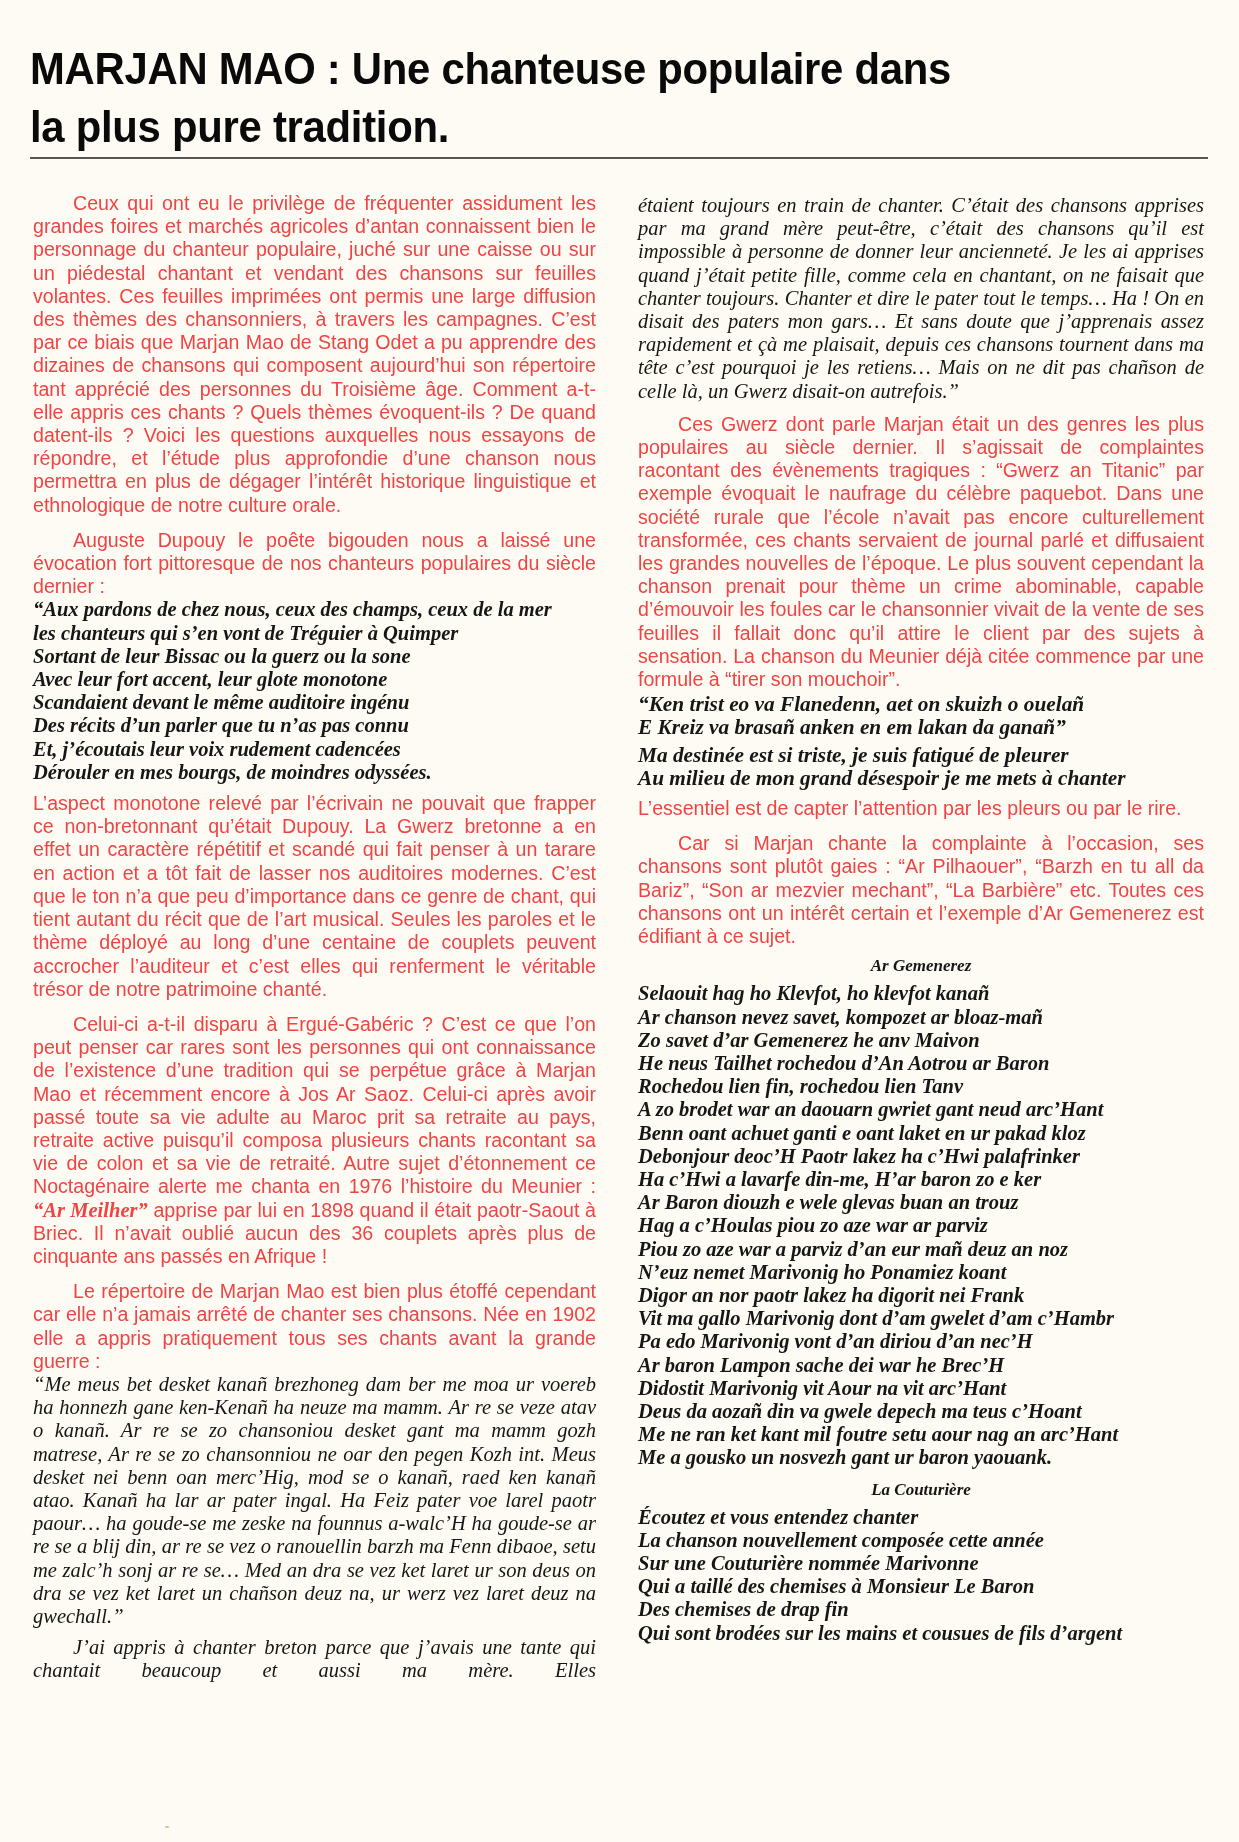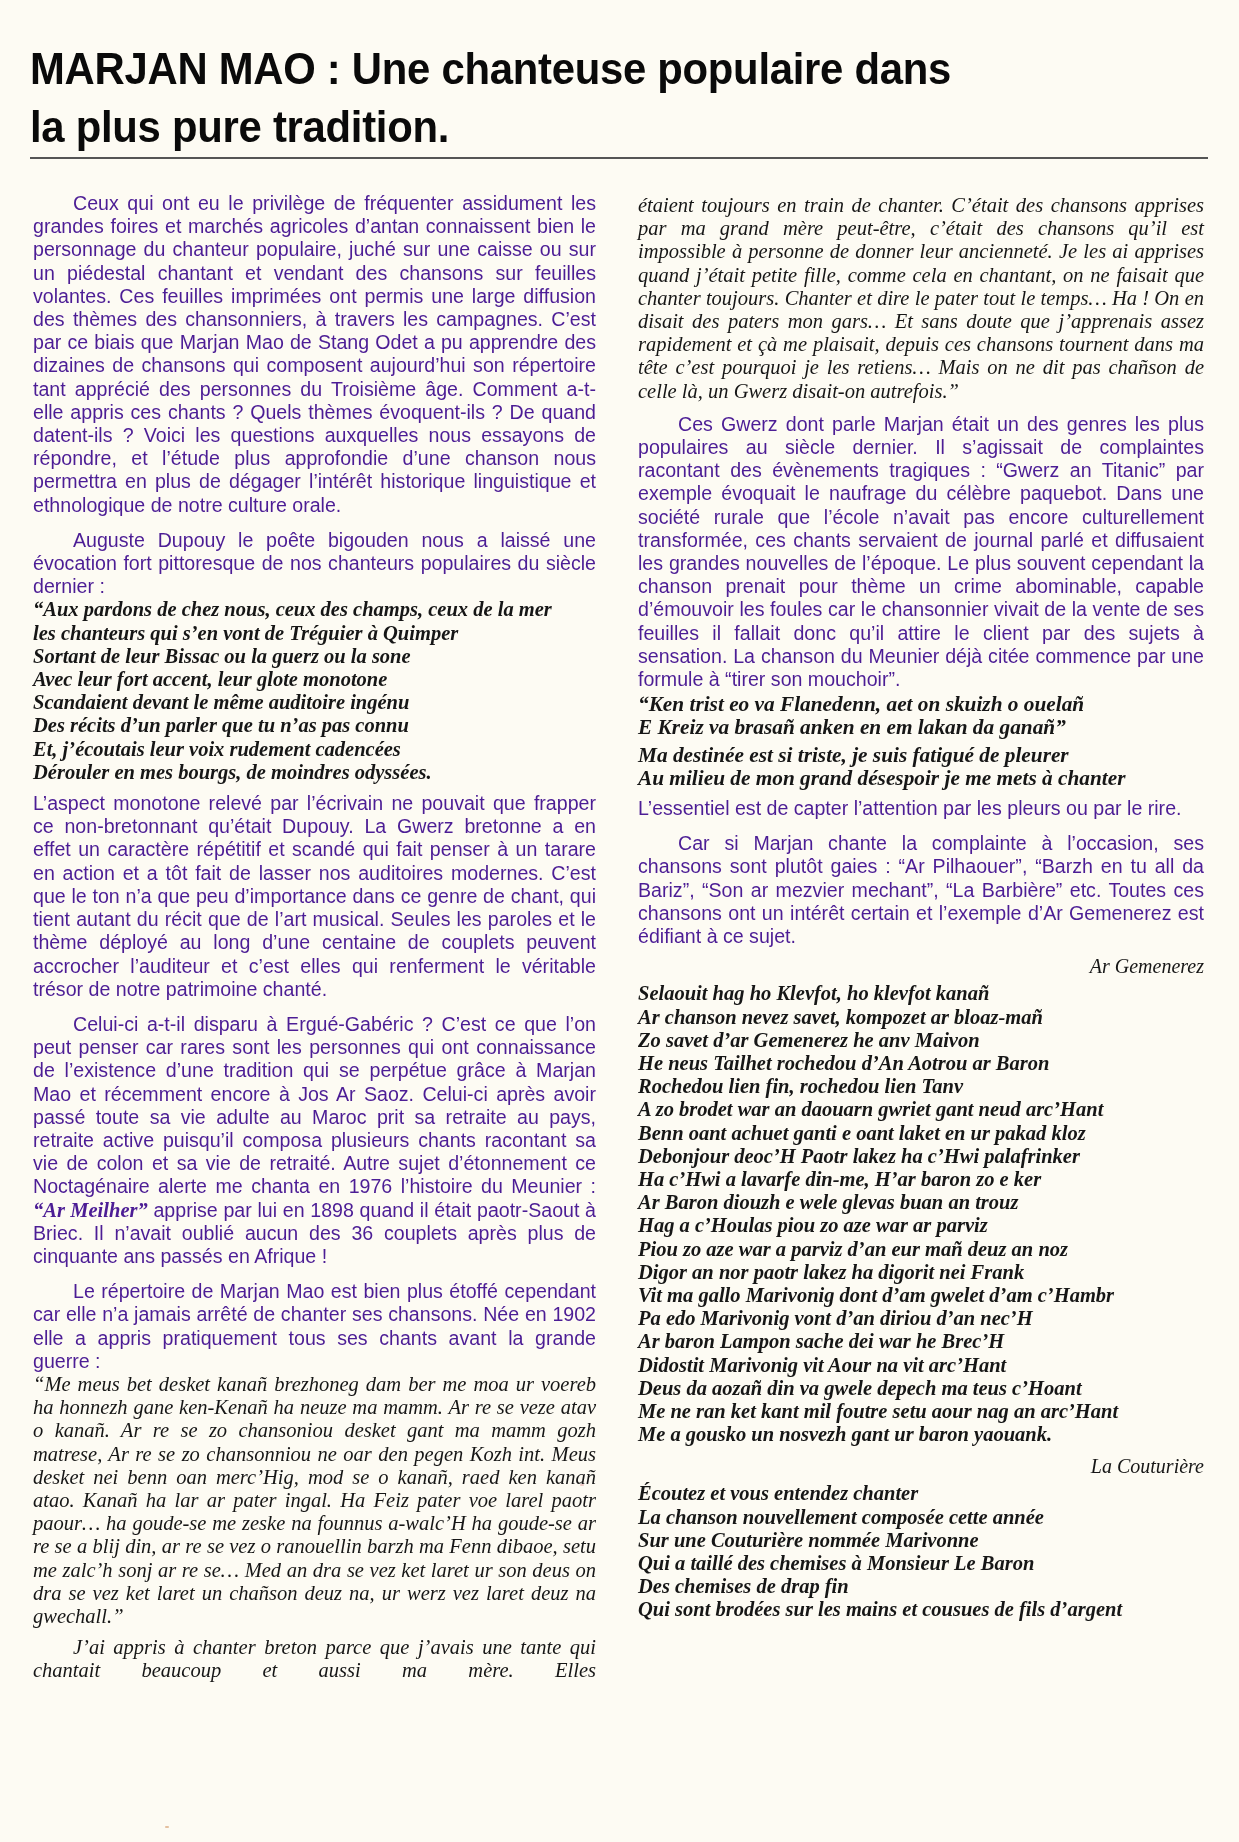--- a/index.html
+++ b/index.html
@@ -25,21 +25,21 @@
   }
   .col {
     position: absolute; top: 176px;
   }
   .col-left { left: 33px; width: 563px; }
   .col-right { left: 638px; width: 566px; top: 178px; }
   .p {
     font-family: "Liberation Sans", sans-serif;
     font-size: 19.6px; line-height: 23.2px;
     text-align: justify; margin: 0 0 12px 0;
-    color: #4c1d95;
+    color: #ef4444;
     hyphens: manual;
   }
   .p.indent { text-indent: 40px; }
   .p.tight { margin-bottom: 0; }
   .it {
     font-family: "Liberation Serif", serif;
     font-style: italic; font-weight: normal;
     font-size: 20.5px; line-height: 23.2px;
     margin: 0; color: #161616;
   }
@@ -48,24 +48,24 @@
   .verse .line {
     display: block;
     font-family: "Liberation Serif", serif;
     font-style: italic; font-weight: bold;
     font-size: 20.5px; line-height: 23.2px;
     white-space: nowrap;
     color: #161616;
   }
   .verse.wide .line { font-size: 21.3px; }
   .song-title {
-    text-align: right;
+    text-align: center;
     font-family: "Liberation Serif", serif;
-    font-style: italic; font-weight: normal;
-    font-size: 20px; line-height: 24px;
+    font-style: italic; font-weight: bold;
+    font-size: 17px; line-height: 24px;
     margin: 2px 0 4px 0; color: #161616;
   }
   .just-last { text-align-last: justify; }
   .inline-it {
     font-family: "Liberation Serif", serif;
     font-style: italic; font-weight: bold;
     font-size: 20.5px;
   }
   .speckle {
     position: absolute; width: 4px; height: 2px; background: #d9a77a; border-radius: 2px; opacity: .7;
@@ -122,20 +122,21 @@
         <span class="line">Zo savet d’ar Gemenerez he anv Maivon</span>
         <span class="line">He neus Tailhet rochedou d’An Aotrou ar Baron</span>
         <span class="line">Rochedou lien fin, rochedou lien Tanv</span>
         <span class="line">A zo brodet war an daouarn gwriet gant neud arc’Hant</span>
         <span class="line">Benn oant achuet ganti e oant laket en ur pakad kloz</span>
         <span class="line">Debonjour deoc’H Paotr lakez ha c’Hwi palafrinker</span>
         <span class="line">Ha c’Hwi a lavarfe din-me, H’ar baron zo e ker</span>
         <span class="line">Ar Baron diouzh e wele glevas buan an trouz</span>
         <span class="line">Hag a c’Houlas piou zo aze war ar parviz</span>
         <span class="line">Piou zo aze war a parviz d’an eur mañ deuz an noz</span>
+        <span class="line">N’euz nemet Marivonig ho Ponamiez koant</span>
         <span class="line">Digor an nor paotr lakez ha digorit nei Frank</span>
         <span class="line">Vit ma gallo Marivonig dont d’am gwelet d’am c’Hambr</span>
         <span class="line">Pa edo Marivonig vont d’an diriou d’an nec’H</span>
         <span class="line">Ar baron Lampon sache dei war he Brec’H</span>
         <span class="line">Didostit Marivonig vit Aour na vit arc’Hant</span>
         <span class="line">Deus da aozañ din va gwele depech ma teus c’Hoant</span>
         <span class="line">Me ne ran ket kant mil foutre setu aour nag an arc’Hant</span>
         <span class="line">Me a gousko un nosvezh gant ur baron yaouank.</span>
       </div>
     <div class="song-title">La Couturière</div>

